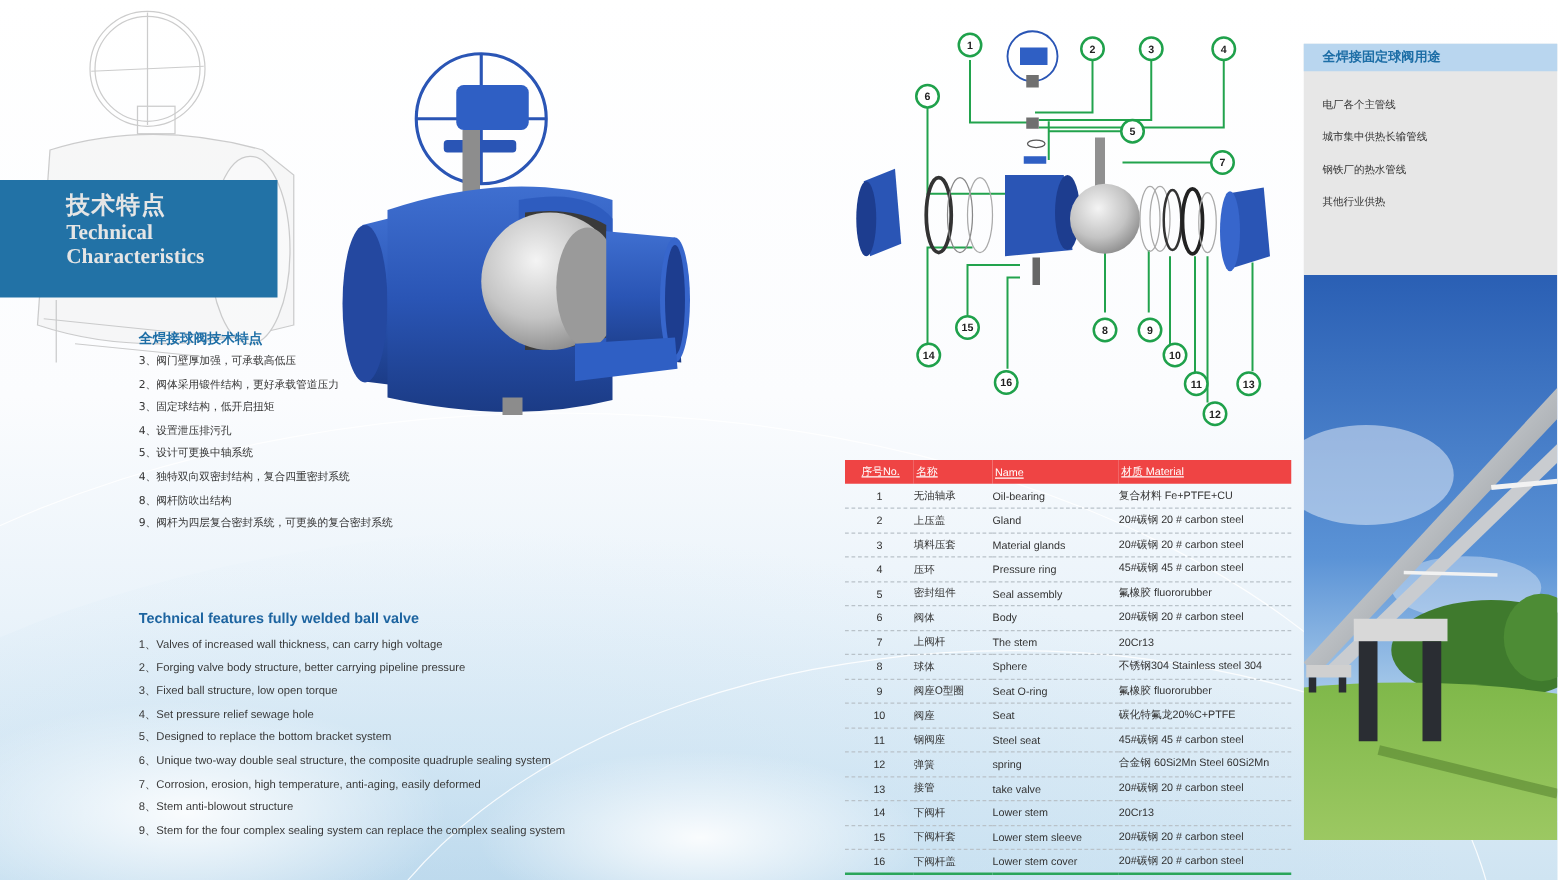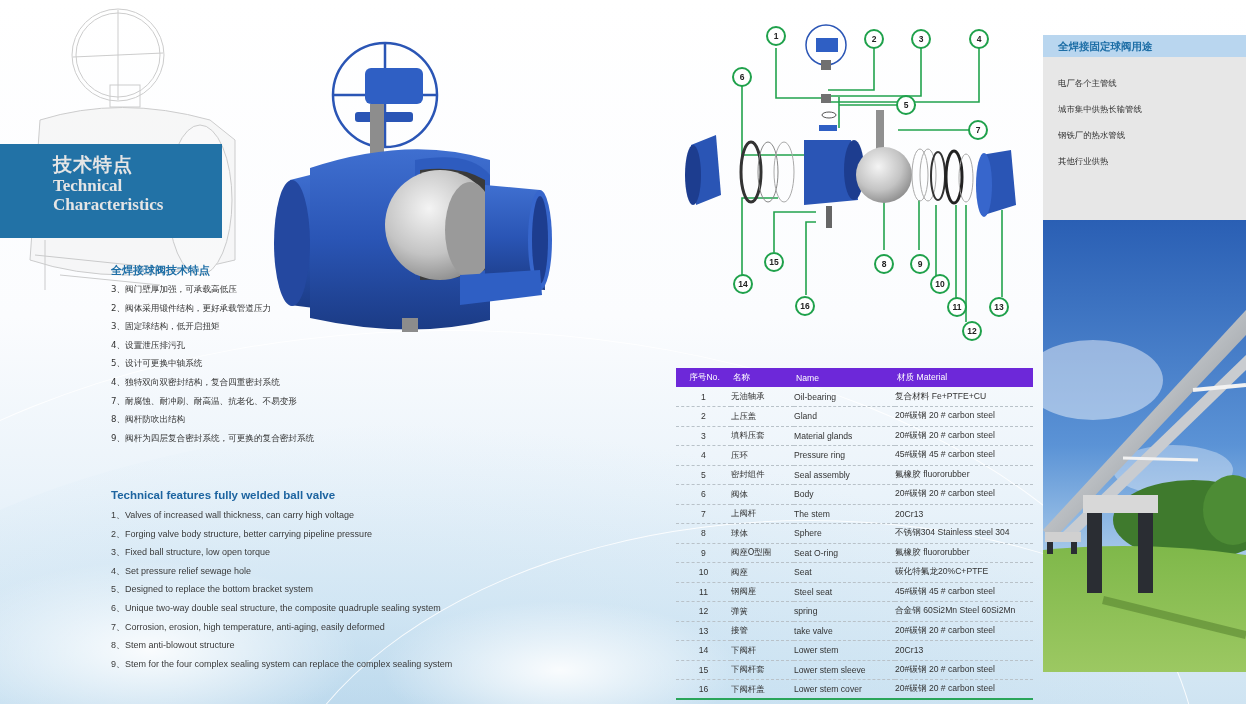--- a/index.html
+++ b/index.html
@@ -63,21 +63,21 @@
     position: absolute; width: 20px; height: 20px; border-radius: 50%;
     border: 2px solid #1fa14b; background: #fff;
     font-size: 8.5px; font-weight: bold; color: #222; text-align: center; line-height: 16px;
   }
 
   
   .parts-table {
     position: absolute; left: 676px; top: 368px; width: 357px;
     border-collapse: collapse; font-size: 8.6px;
   }
-  .parts-table thead tr { background: #6d28d9; color: #fff; height: 19px; }
+  .parts-table thead tr { background: #ef4444; color: #fff; height: 19px; text-decoration: underline; }
   .parts-table th { font-weight: normal; text-align: left; padding: 0 0 0 2px; font-size: 8.6px; }
   .parts-table td { height: 19.5px; border-bottom: 1px dashed #b9c2c9; color: #333; padding: 0; white-space: nowrap; }
   .parts-table tbody tr:last-child td { border-bottom: 2px solid #2aa55a; }
   .col-no { width: 55px; text-align: center !important; }
   .col-cn { width: 63px; font-family: "DejaVu Sans", sans-serif; font-size: 8.4px; }
   .col-name { width: 101px; }
   .col-mat { width: 138px; }
 
   
   .right-col { position: absolute; left: 1043px; top: 35px; width: 203px; height: 185px; background: #e7e7e7; }
@@ -121,21 +121,20 @@
 </div>
 
 <div class="section-heading-cn">全焊接球阀技术特点</div>
 <ul class="list-cn">
   <li>3、阀门壁厚加强，可承载高低压</li>
   <li>2、阀体采用锻件结构，更好承载管道压力</li>
   <li>3、固定球结构，低开启扭矩</li>
   <li>4、设置泄压排污孔</li>
   <li>5、设计可更换中轴系统</li>
   <li>4、独特双向双密封结构，复合四重密封系统</li>
-  <li>7、耐腐蚀、耐冲刷、耐高温、抗老化、不易变形</li>
   <li>8、阀杆防吹出结构</li>
   <li>9、阀杆为四层复合密封系统，可更换的复合密封系统</li>
 </ul>
 
 <div class="section-heading-en">Technical features fully welded ball valve</div>
 <ul class="list-en">
   <li>1、Valves of increased wall thickness, can carry high voltage</li>
   <li>2、Forging valve body structure, better carrying pipeline pressure</li>
   <li>3、Fixed ball structure, low open torque</li>
   <li>4、Set pressure relief sewage hole</li>

